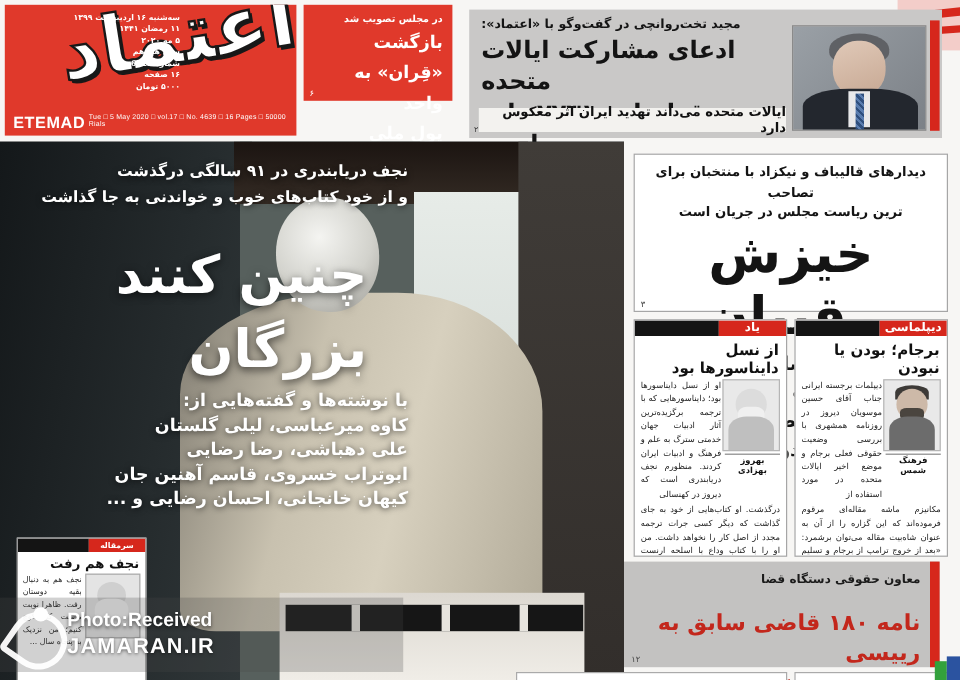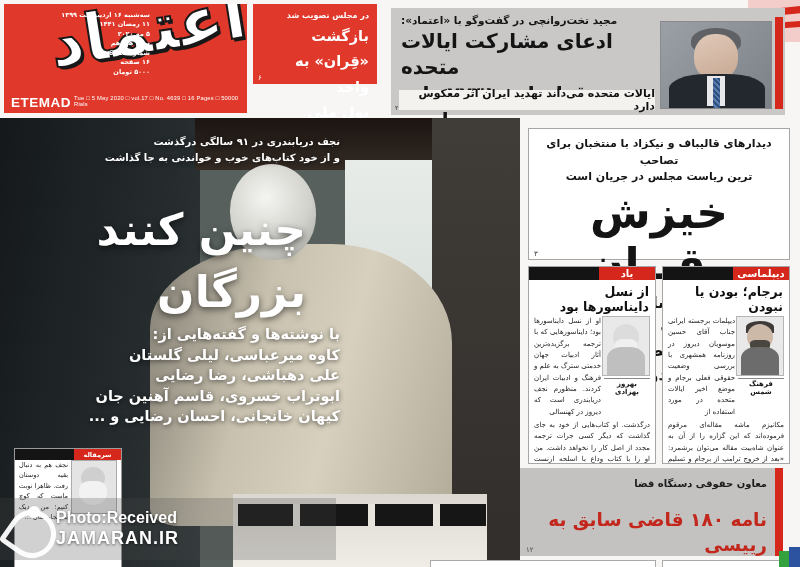--- a/index.html
+++ b/index.html
@@ -66,21 +66,21 @@
   .ph-jacket{position:absolute;left:150px;top:126px;width:302px;height:282px;
              border-radius:45% 40% 12% 10% / 30% 35% 8% 6%;
              background:linear-gradient(105deg,#8c877b 5%,#c8c1af 35%,#d7d0be 60%,#b2ab99);}
   .ph-pants{position:absolute;left:233px;top:376px;width:254px;height:73px;
             background:linear-gradient(180deg,#dcd8d1,#f0ede7);}
   .ph-belt{position:absolute;left:238px;top:386px;width:248px;height:22px;background:#161616;}
   .ph-loop{position:absolute;top:0;width:7px;height:22px;background:#e7e4de;}
 
   
   .lead-kicker{left:6px;top:16px;width:334px;direction:rtl;text-align:right;color:#fff;
-               font-weight:bold;font-size:10px;line-height:1.6;text-shadow:0 1px 5px rgba(0,0,0,.65);}
+               font-weight:bold;font-size:13px;line-height:1.6;text-shadow:0 1px 5px rgba(0,0,0,.65);}
   .lead-h1{left:6px;top:86px;width:300px;direction:rtl;text-align:right;color:#fff;
            font-weight:bold;font-size:44px;text-shadow:0 2px 7px rgba(0,0,0,.6);}
   .lead-h2{left:6px;top:148px;width:300px;direction:rtl;text-align:right;color:#fff;
            font-weight:bold;font-size:44px;text-shadow:0 2px 7px rgba(0,0,0,.6);}
   .lead-list{left:6px;top:206px;width:334px;direction:rtl;text-align:right;color:#fff;
              font-weight:bold;font-size:14.5px;line-height:1.42;text-shadow:0 1px 5px rgba(0,0,0,.65);}
 
   
   .edit{left:14px;top:448px;width:106px;height:119px;background:#fff;border:1px solid #9a9a9a;
         z-index:2;}
@@ -234,20 +234,21 @@
       <div>ابوتراب خسروی، قاسم آهنین جان</div>
       <div>کیهان خانجانی، احسان رضایی و ...</div>
     </div>
   </div>
 
   <div class="abs edit">
     <div class="bar">
       <div class="b-black"></div>
       <div class="b-red">سرمقاله</div>
     </div>
+    <div class="edit-h">نجف هم رفت</div>
     <div class="edit-row">
       <div class="edit-photo">
         <div class="ed-head"></div>
         <div class="ed-beard"></div>
       </div>
       <div class="edit-body">نجف هم به دنبال بقیه دوستان رفت. ظاهرا نوبت ماست که کوچ کنیم؛ من نزدیک به پنجاه سال ...</div>
     </div>
   </div>
 
   <div class="abs wm">

